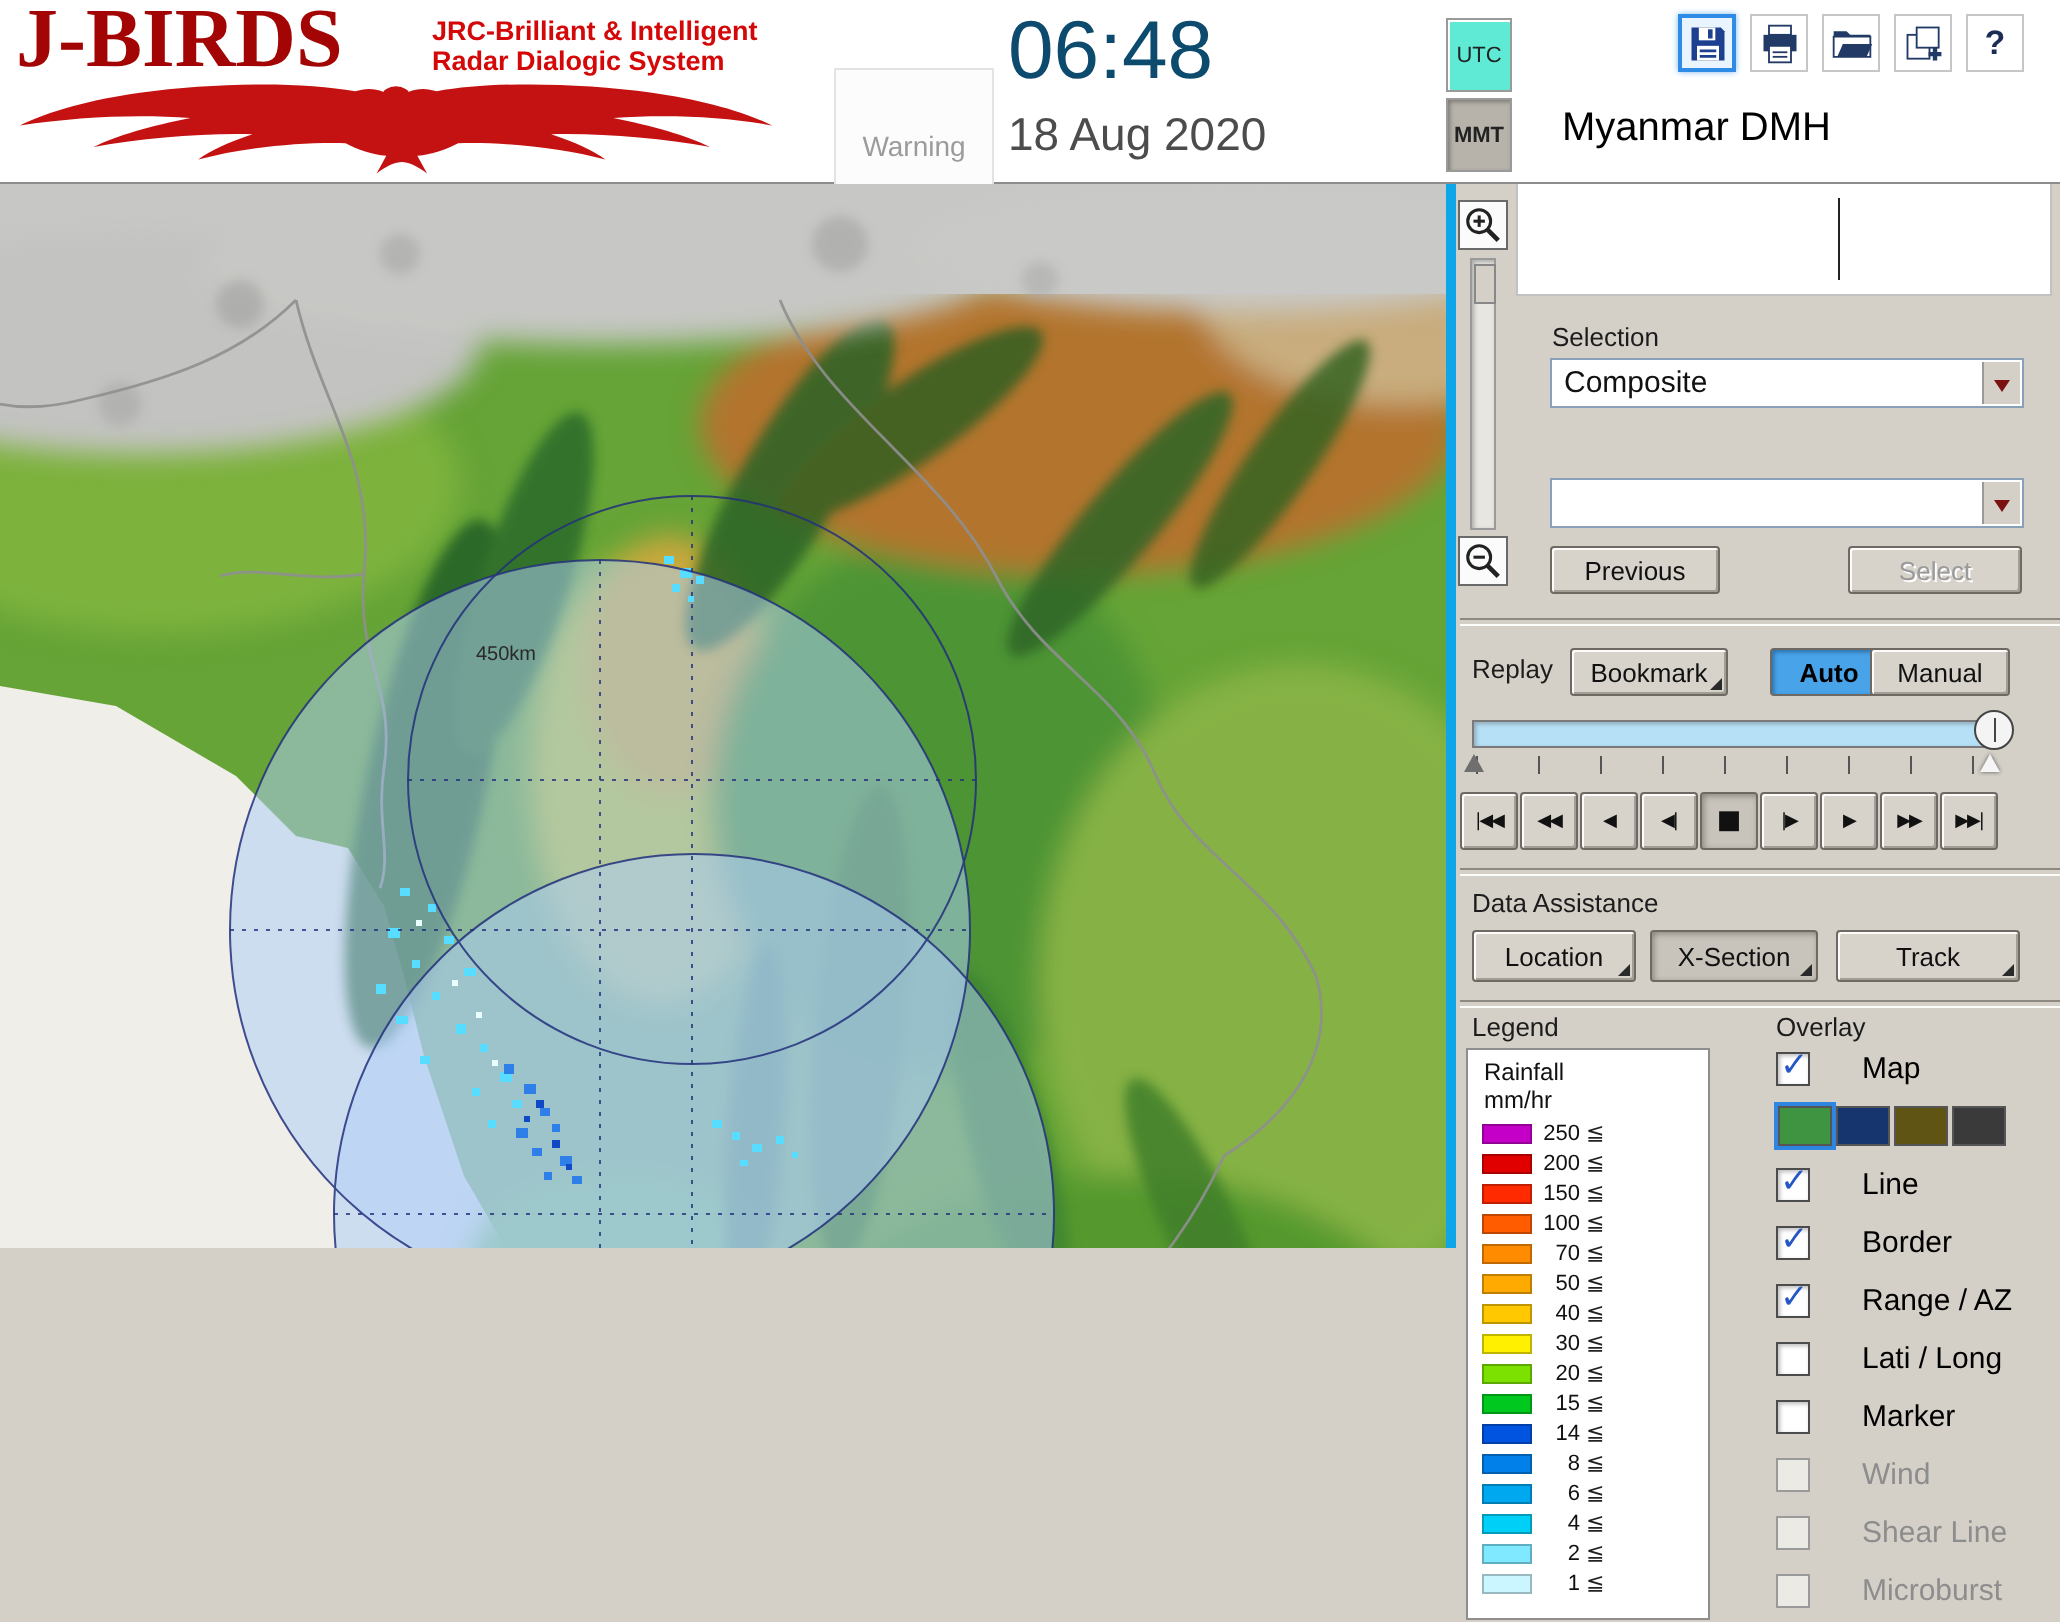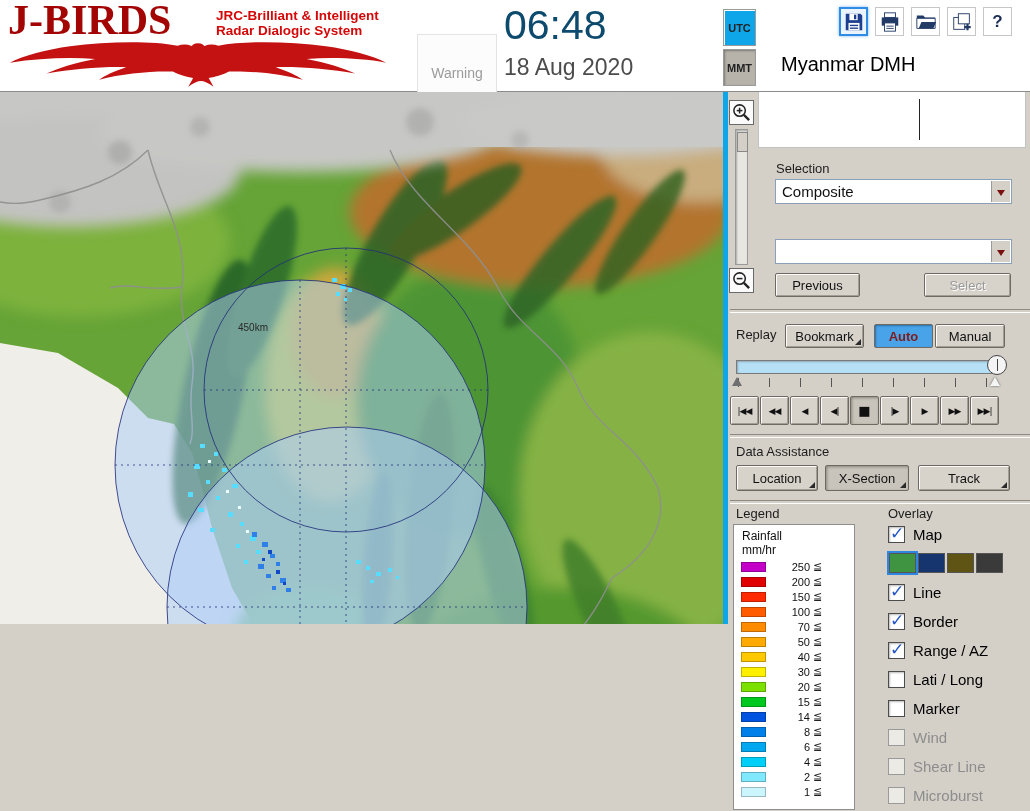--- a/index.html
+++ b/index.html
@@ -15,22 +15,22 @@
   .logo-tag{position:absolute;left:216px;top:8px;color:#d40808;font-weight:bold;
             font-size:13.5px;line-height:15px;white-space:nowrap;}
   .eagle{position:absolute;left:6px;top:40px;width:384px;height:48px;}
   .warning-box{position:absolute;left:417px;top:6px;width:80px;height:79px;background:#fcfcfc;
                border:1px solid #e3e3e3;box-sizing:border-box;color:#9b9b9b;font-size:14px;
                display:flex;justify-content:center;align-items:flex-start;padding-top:30px;margin-top:28px;}
   .time{position:absolute;left:504px;top:2px;font-size:41px;color:#0c4a6e;}
   .date{position:absolute;left:504px;top:54px;font-size:23px;color:#4c4c4c;}
   .tz{position:absolute;left:723px;top:9px;width:33px;}
   .tz-btn{display:block;width:33px;height:37px;margin-bottom:3px;font-size:11px;color:#222;
-          background:#0ea5e9;border:1px solid #9a9a9a;box-shadow:inset 1px 1px 0 #fff;
-          font-family:inherit;padding:0;cursor:pointer;font-weight:bold;}
+          background:#5eead4;border:1px solid #9a9a9a;box-shadow:inset 1px 1px 0 #fff;
+          font-family:inherit;padding:0;cursor:pointer;}
   .tz-btn.selected{background:#b7b3ab;box-shadow:inset 1px 1px 2px #7d7a73;font-weight:bold;}
   .toolbar{position:absolute;left:839px;top:7px;display:flex;gap:7px;}
   .tool-btn{width:29px;height:29px;background:#fff;border:1px solid #c6c6c6;box-sizing:border-box;
             display:flex;align-items:center;justify-content:center;padding:0;cursor:pointer;}
   .tool-btn.selected{border:2px solid #2e8be6;background:#eaf4ff;box-shadow:0 0 3px #7db9f0;}
   .tool-btn .q{font-size:17px;font-weight:bold;color:#1c2c55;}
   .org{position:absolute;left:781px;top:53px;font-size:20px;color:#000;}
 
   
   .map-wrap{position:absolute;left:0;top:92px;width:728px;height:532px;overflow:hidden;
@@ -65,21 +65,21 @@
              cursor:pointer;padding:0;}
   .combo .dd::after{content:"";width:0;height:0;border:4px solid transparent;border-top:6px solid #7a1212;margin-top:6px;}
   .combo1{top:87px;} .combo2{top:117px;} .combo3{top:147px;}
 
   .btn{position:absolute;font-family:inherit;font-size:13px;color:#111;background:#d7d3cb;
        border:1px solid #6e6a63;border-radius:2px;box-sizing:border-box;
        box-shadow:inset 1px 1px 0 #fdfcfa,inset -1px -1px 0 #a29e96;
        display:flex;align-items:center;justify-content:center;cursor:pointer;padding:0;}
   .btn.pressed{background:#c8c4bb;box-shadow:inset 1px 1px 3px #8a867e;}
   .btn.disabled{color:#9a9a9a;text-shadow:1px 1px 0 #fff;}
-  .btn.blue{color:#7f1d1d;font-weight:bold;box-shadow:inset 1px 1px 2px #2c6ea6;}
+  .btn.blue{color:#000000;font-weight:bold;box-shadow:inset 1px 1px 2px #2c6ea6;margin-left:11px;}
   .corner::after{content:"";position:absolute;right:2px;bottom:2px;width:0;height:0;
                  border-left:6px solid transparent;border-bottom:6px solid #2a2a2a;}
   .btn-previous{left:47px;top:181px;width:85px;height:24px;}
   .btn-select{left:196px;top:181px;width:87px;height:24px;}
   .btn-bookmark{left:57px;top:232px;width:79px;height:24px;}
   .btn-auto{left:146px;top:232px;width:59px;height:24px;}
   .btn-manual{left:207px;top:232px;width:70px;height:24px;}
   .btn-location{left:8px;top:373px;width:82px;height:26px;}
   .btn-xsection{left:97px;top:373px;width:84px;height:26px;}
   .btn-track{left:190px;top:373px;width:92px;height:26px;}
@@ -102,25 +102,25 @@
   .transport{position:absolute;left:2px;top:304px;display:flex;gap:1px;}
   .tr-btn{position:relative;width:29px;height:29px;font-size:9px;white-space:nowrap;
           font-family:"DejaVu Sans",sans-serif;letter-spacing:-1px;}
   .tr-btn.stop{font-size:13px;letter-spacing:0;}
 
   .legend-box{position:absolute;left:5px;top:432px;width:122px;height:286px;background:#fff;
               border:1px solid #8e8e8e;box-sizing:border-box;}
   .legend-head{padding:4px 0 2px 8px;font-size:12px;color:#111;line-height:14px;}
   .lrow{display:flex;align-items:center;height:15px;padding-left:7px;}
   .lswatch{width:25px;height:10px;flex:none;border:0.5px solid rgba(0,0,0,.25);box-sizing:border-box;}
-  .lval{width:44px;text-align:right;font-size:11px;color:#111;}
+  .lval{width:24px;text-align:right;font-size:11px;color:#111;}
   .llte{margin-left:3px;font-size:11px;color:#222;font-family:"DejaVu Sans",sans-serif;}
 
   .ovcol{position:absolute;left:160px;top:432px;width:142px;}
-  .ov-row{display:flex;align-items:center;height:20px;margin-bottom:9px;gap:8px;}
+  .ov-row{display:flex;align-items:center;height:20px;margin-bottom:9px;gap:26px;}
   .cb{width:17px;height:17px;background:#fff;border:1px solid #4c4c4c;box-sizing:border-box;
       box-shadow:inset 1px 1px 2px #bbb;position:relative;flex:none;cursor:pointer;}
   .cb.checked::after{content:"✓";position:absolute;left:1px;top:-4px;font-size:17px;font-weight:bold;
                      color:#2457c5;font-family:"DejaVu Sans",sans-serif;}
   .ov-label{font-size:15px;color:#000;}
   .ov-row.disabled .cb{background:#eceae4;border-color:#9a9a9a;box-shadow:none;}
   .ov-row.disabled .ov-label{color:#8d8d8d;}
   .map-style-row{display:flex;gap:2px;margin:0 0 9px 1px;height:20px;}
   .ms{width:27px;height:20px;border:1px solid #555;box-sizing:border-box;cursor:pointer;}
   .ms.selected{outline:2px solid #2e86e0;}

